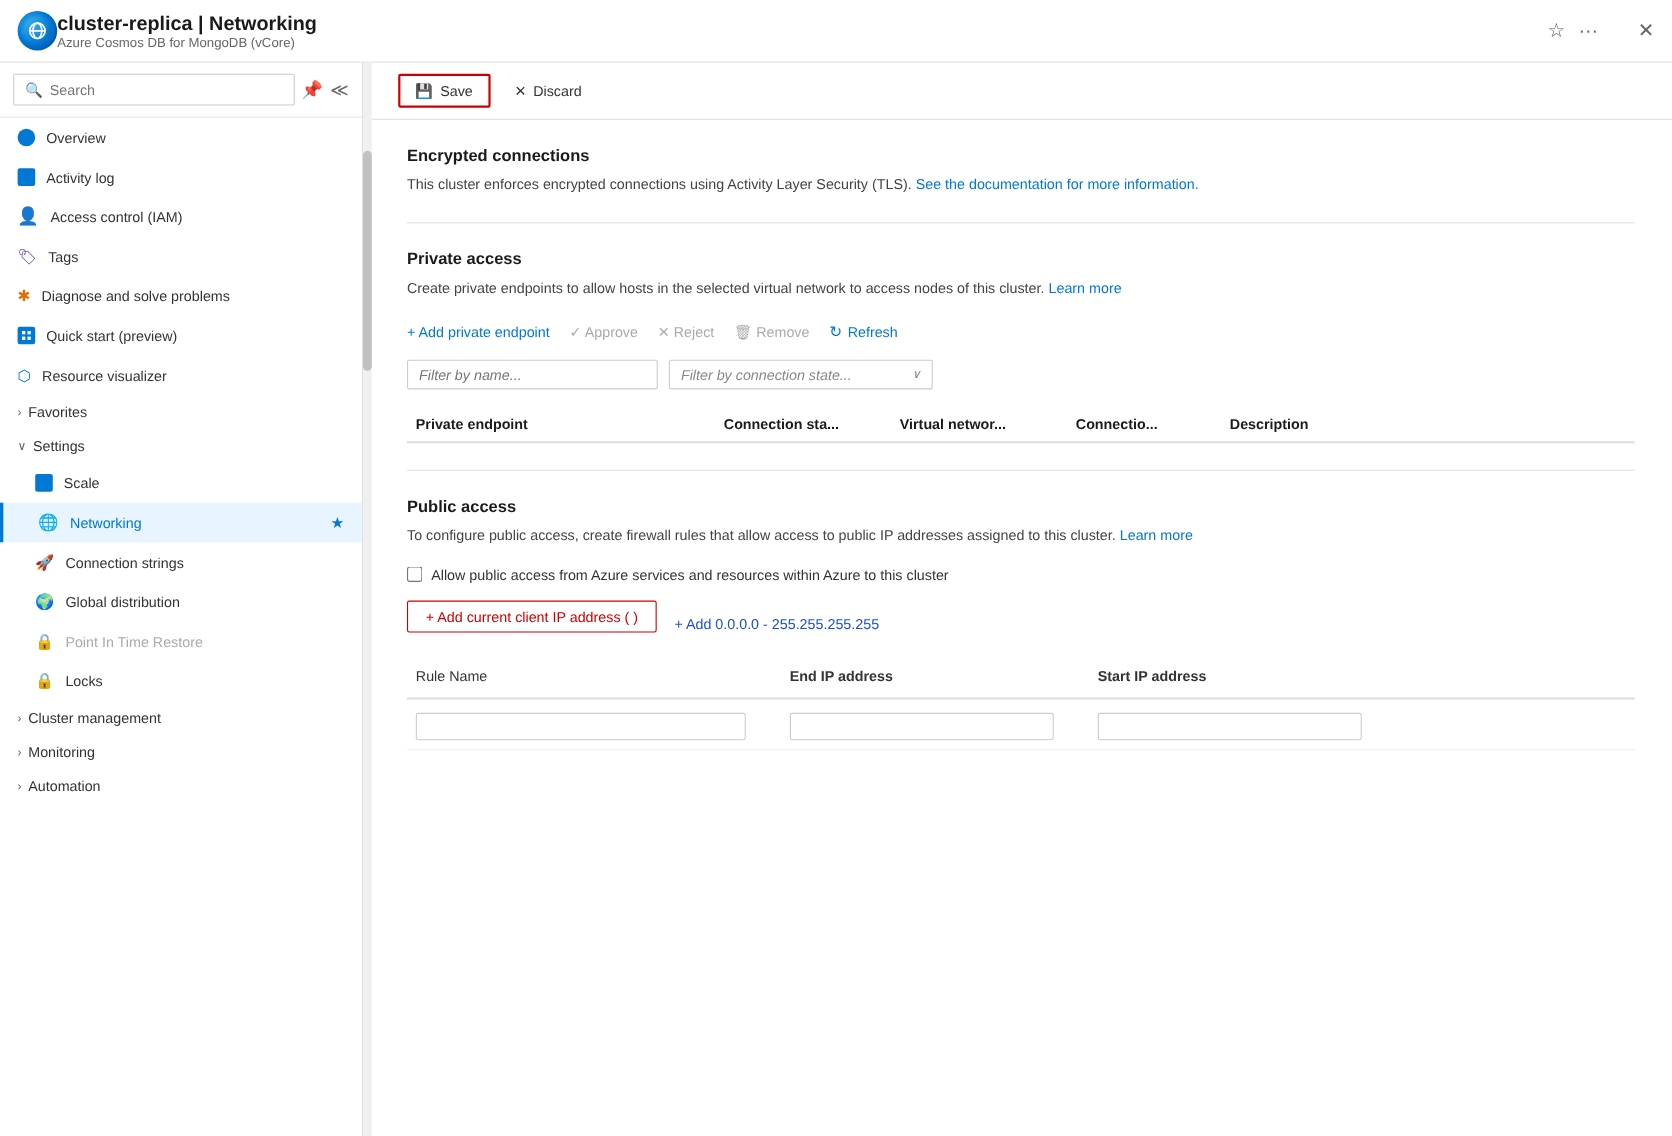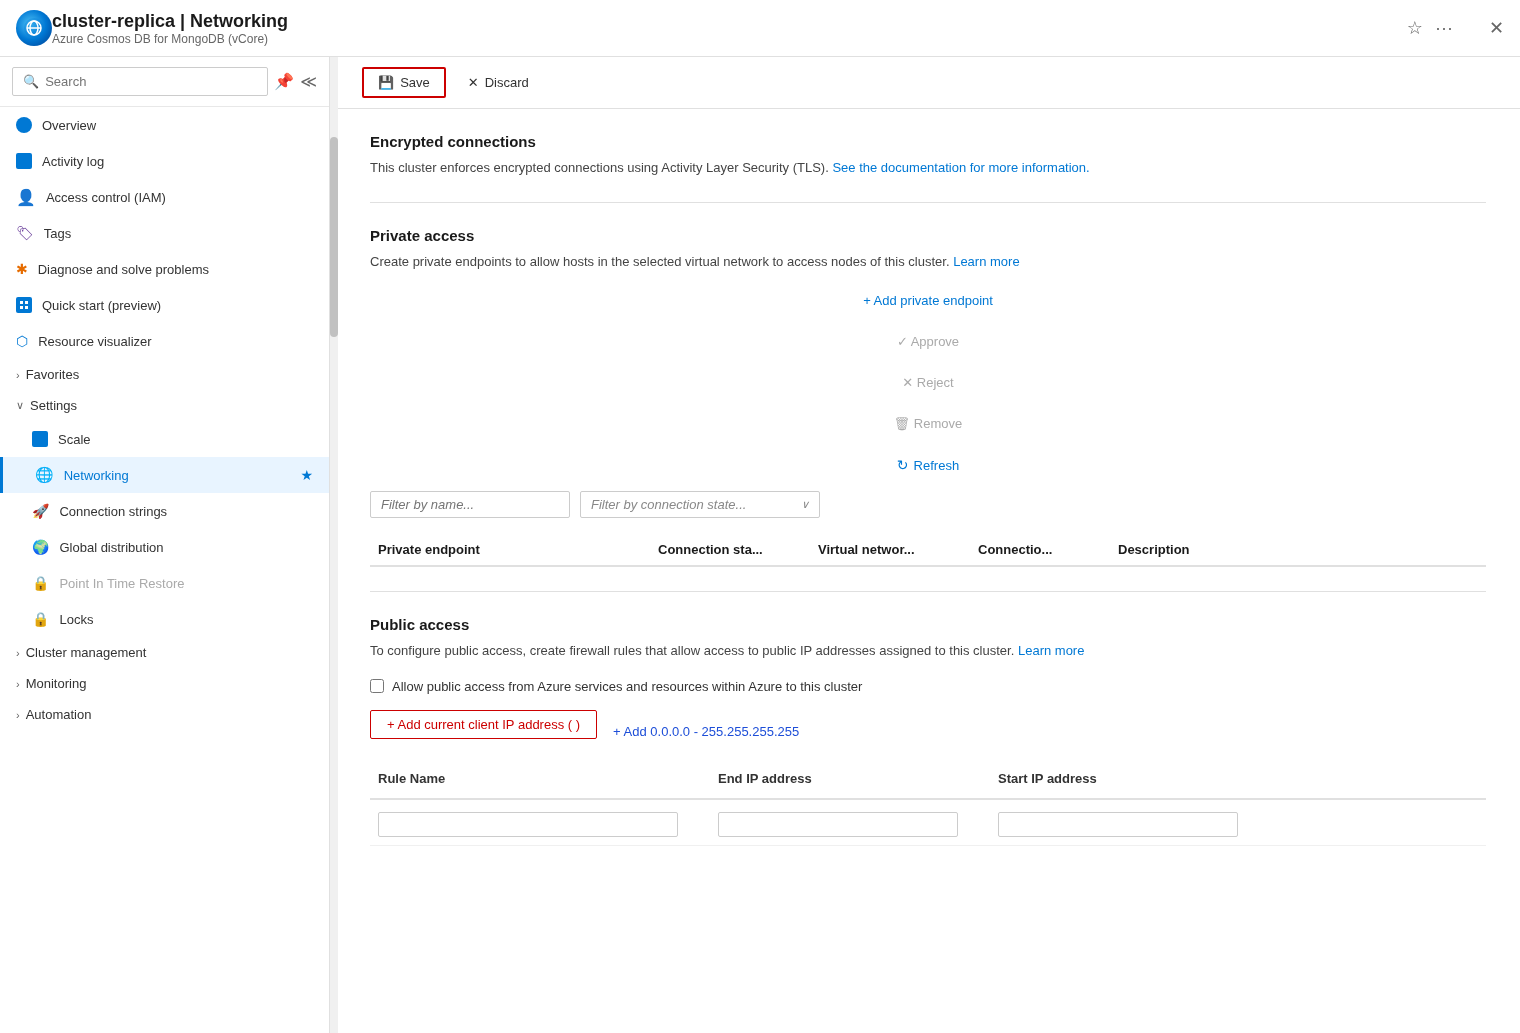--- a/index.html
+++ b/index.html
@@ -43,27 +43,27 @@
 
     
     .content-body { padding: 24px 32px; max-width: 1180px; }
 
     .section-title { font-size: 15px; font-weight: 600; color: #1a1a1a; margin-bottom: 8px; }
     .section-desc { font-size: 13px; color: #444; margin-bottom: 18px; line-height: 1.5; }
     .section-desc a { color: #0078d4; text-decoration: none; }
     .section-divider { border: none; border-top: 1px solid #e0e0e0; margin: 24px 0; }
 
     
-    .action-bar { display: flex; align-items: center; gap: 18px; margin-bottom: 14px; flex-wrap: wrap; flex-direction: column; }
+    .action-bar { display: flex; align-items: center; gap: 18px; margin-bottom: 14px; flex-wrap: wrap; }
     .action-btn { display: flex; align-items: center; gap: 5px; font-size: 13px; color: #0078d4; background: none; border: none; cursor: pointer; padding: 4px 0; }
     .action-btn.disabled { color: #aaa; cursor: default; }
 
     
     .filter-row { display: flex; gap: 10px; margin-bottom: 16px; }
-    .filter-input { border: 1px solid #ccc; border-radius: 2px; padding: 5px 10px; font-size: 13px; width: 200px; color: #888; font-style: italic; }
+    .filter-input { border: 1px solid #ccc; border-radius: 2px; padding: 5px 10px; font-size: 13px; width: 228px; color: #888; font-style: italic; }
     .filter-dropdown { border: 1px solid #ccc; border-radius: 2px; padding: 5px 10px; font-size: 13px; width: 240px; color: #888; font-style: italic; display: flex; align-items: center; justify-content: space-between; background: #fff; cursor: pointer; }
 
     
     .table-header { display: grid; grid-template-columns: 280px 160px 160px 140px 1fr; border-bottom: 2px solid #e0e0e0; padding: 8px 0; margin-bottom: 4px; }
     .table-header-cell { font-size: 13px; font-weight: 600; color: #1a1a1a; padding: 0 8px; }
 
     
     .checkbox-row { display: flex; gap: 8px; margin-bottom: 16px; font-size: 13px; color: #333; }
     .checkbox-row input[type="checkbox"] { width: 14px; height: 14px; }
 
@@ -301,21 +301,21 @@
         <div class="add-ip-row">
           <button class="btn-add-ip" style="border:1.5px solid #c00;border-radius:2px;padding:6px 16px;font-size:13px;color:#c00;background:#fff;cursor:pointer;">
             <span>+ Add current client IP address (</span><span> )</span>
           </button>
           <button class="btn-add-range">
             <span>+ Add 0.0.0.0 - 255.255.255.255</span>
           </button>
         </div>
 
         <div class="ip-table-header">
-          <div class="ip-table-cell" style="font-weight:700;">Rule Name</div>
+          <div class="ip-table-cell" style="font-weight:400;">Rule Name</div>
           <div class="ip-table-cell" style="font-weight:600;">End IP address</div>
           <div class="ip-table-cell" style="font-weight:600;">Start IP address</div>
         </div>
         <div class="ip-table-row">
           <div class="ip-table-cell">
             <input type="text" class="ip-input" style="width: 300px;">
           </div>
           <div class="ip-table-cell">
             <input type="text" class="ip-input" style="width: 240px;">
           </div>

